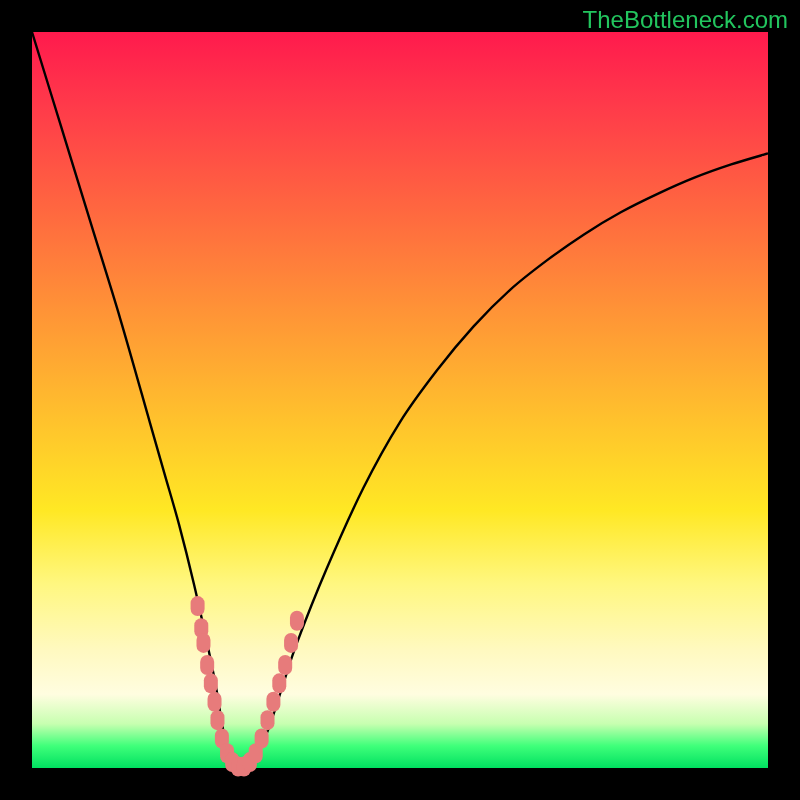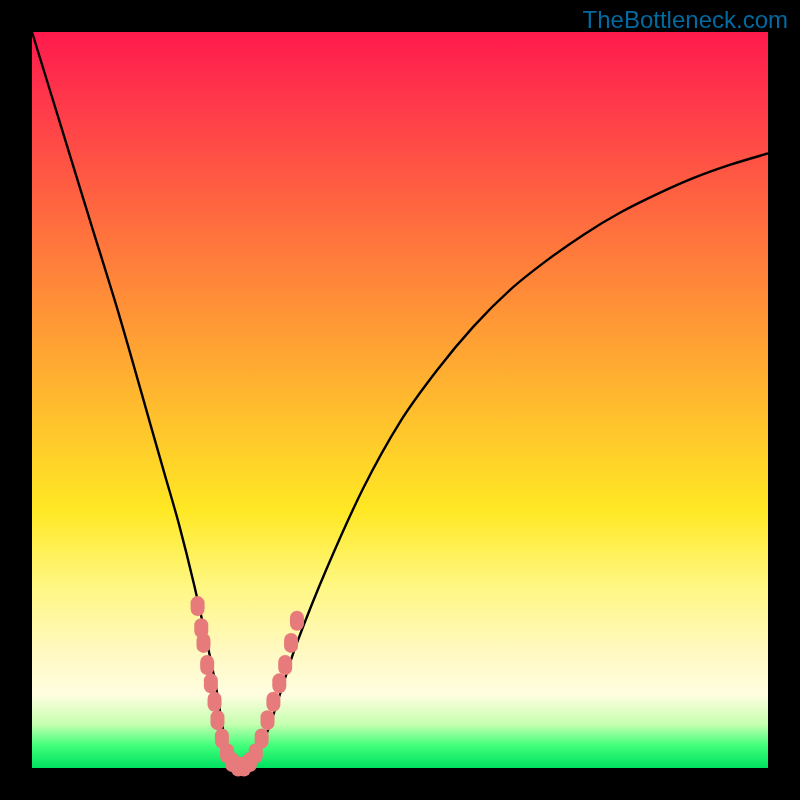--- a/index.html
+++ b/index.html
@@ -39,21 +39,21 @@
       #fffde0 90%,
       #c7ffb0 94%,
       #3fff7a 97%,
       #00e060 100%
     );
   }
   .watermark {
     position: absolute;
     top: 6px;
     right: 12px;
-    color: #0369a1;
+    color: #22c55e;
     font-size: 24px;
     font-weight: 500;
     white-space: nowrap;
     user-select: none;
   }
   svg.curve {
     position: absolute;
     left: 0;
     top: 0;
     width: 736px;

